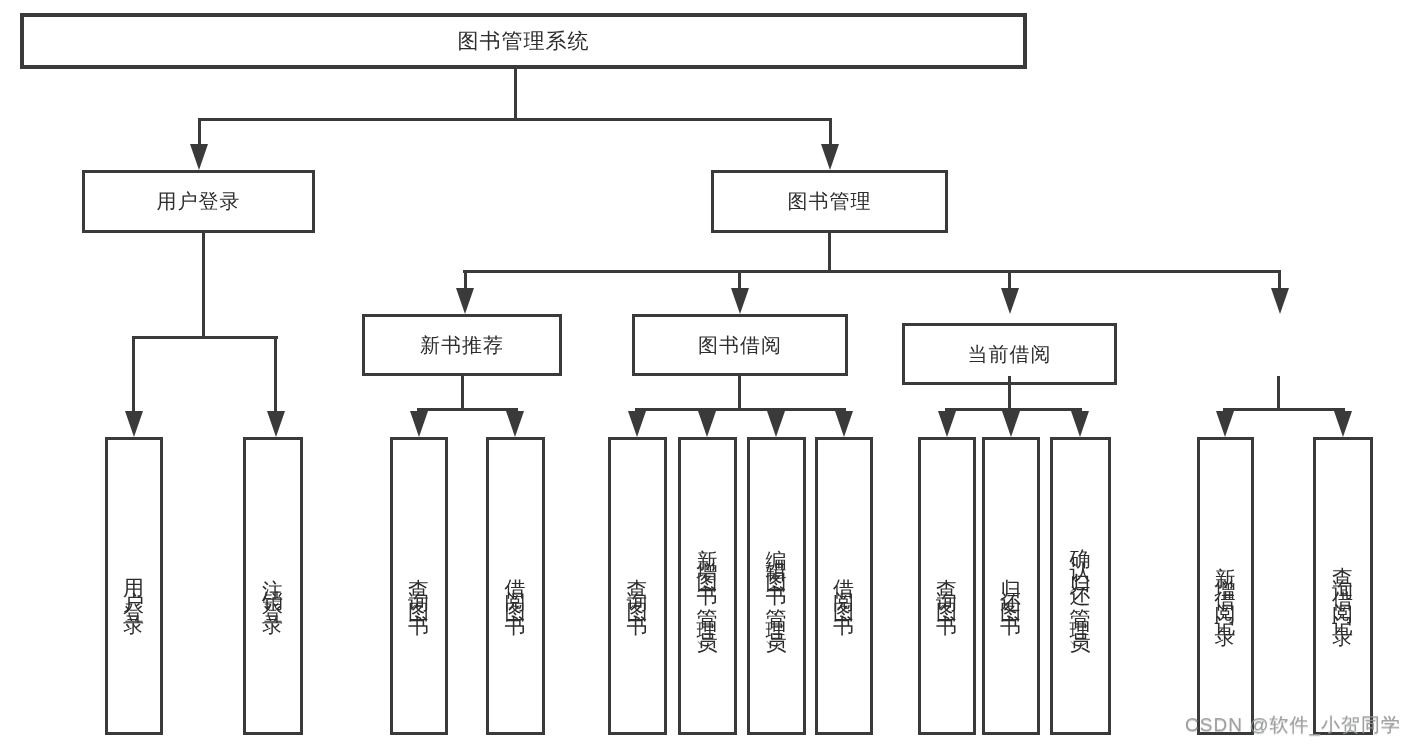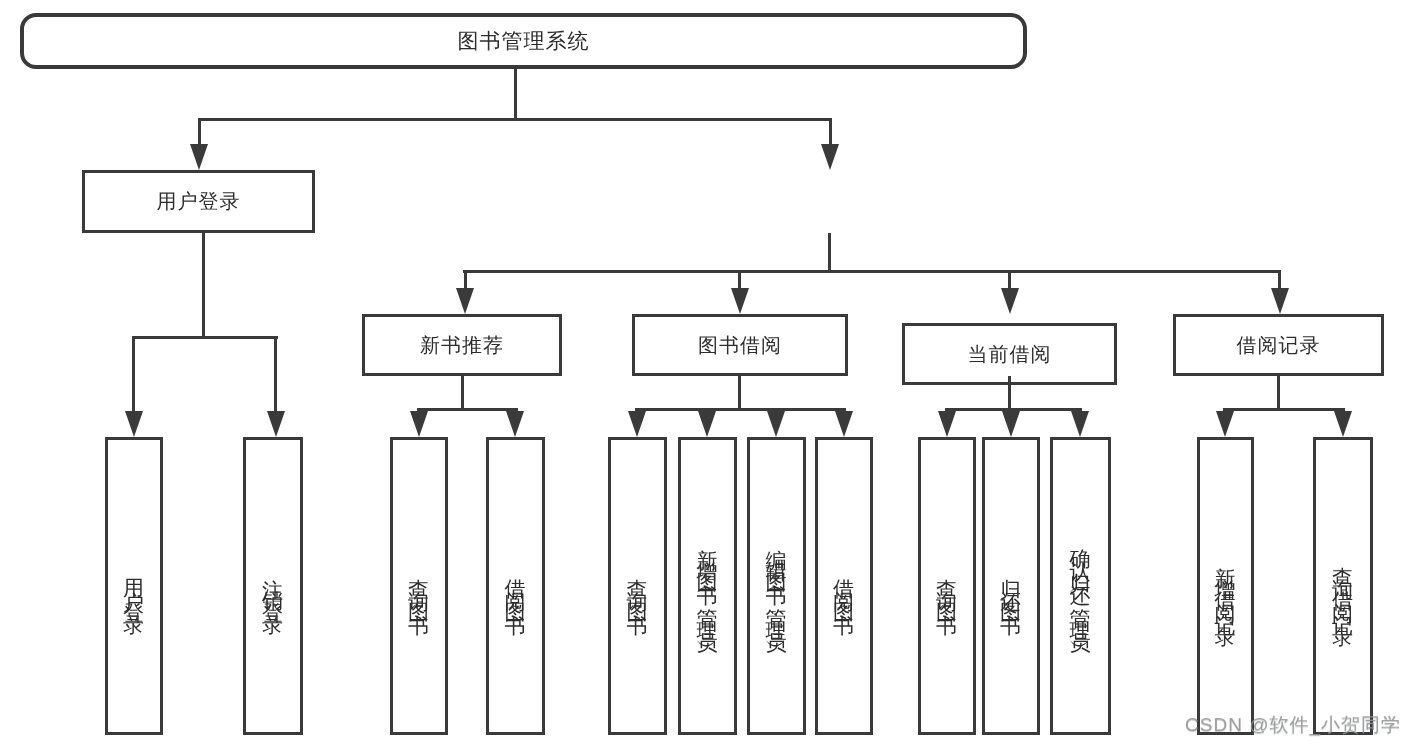--- a/index.html
+++ b/index.html
@@ -15,21 +15,21 @@
     position:absolute;
     box-sizing:border-box;
     border:3px solid #3a3a3a;
     background:#ffffff;
     display:flex;
     align-items:center;
     justify-content:center;
     font-size:20px;
     letter-spacing:1px;
   }
-  .box.root{border-width:4px;font-size:21px;border-radius:16px;}
+  .box.root{border-width:4px;font-size:21px;}
   .vtext{
     writing-mode:vertical-rl;
     text-orientation:mixed;
     line-height:1;
     letter-spacing:12px;
     font-size:21px;
     white-space:nowrap;
   }
   .vline,.hline{position:absolute;background:#3a3a3a;}
   .arr{
@@ -55,20 +55,21 @@
   <div class="box root" style="left:20px;top:13px;width:1007px;height:56px">图书管理系统</div>
 
   <div class="vline" style="left:514px;top:69px;width:3px;height:51px"></div>
   <div class="hline" style="left:198px;top:118px;width:634px;height:3px"></div>
   <div class="vline" style="left:198px;top:120px;width:3px;height:28px"></div>
   <div class="vline" style="left:829px;top:120px;width:3px;height:28px"></div>
   <div class="arr" style="left:190px;top:144px"></div>
   <div class="arr" style="left:821px;top:144px"></div>
 
   <div class="box" style="left:82px;top:170px;width:233px;height:63px">用户登录</div>
+  <div class="box" style="left:711px;top:170px;width:237px;height:63px">图书管理</div>
 
   <div class="vline" style="left:202px;top:233px;width:3px;height:106px"></div>
   <div class="hline" style="left:133px;top:336px;width:145px;height:3px"></div>
   <div class="vline" style="left:132px;top:336px;width:3px;height:76px"></div>
   <div class="vline" style="left:274px;top:336px;width:3px;height:76px"></div>
   <div class="arr" style="left:125px;top:411px"></div>
   <div class="arr" style="left:267px;top:411px"></div>
 
   <div class="vline" style="left:828px;top:233px;width:3px;height:40px"></div>
   <div class="hline" style="left:463px;top:270px;width:818px;height:3px"></div>
@@ -77,21 +78,20 @@
   <div class="vline" style="left:1008px;top:270px;width:3px;height:20px"></div>
   <div class="vline" style="left:1278px;top:270px;width:3px;height:20px"></div>
   <div class="arr" style="left:456px;top:288px"></div>
   <div class="arr" style="left:731px;top:288px"></div>
   <div class="arr" style="left:1001px;top:288px"></div>
   <div class="arr" style="left:1271px;top:288px"></div>
 
   <div class="box" style="left:632px;top:314px;width:216px;height:62px">图书借阅</div>
   <div class="box" style="left:362px;top:314px;width:200px;height:62px">新书推荐</div>
   <div class="box" style="left:902px;top:323px;width:215px;height:62px">当前借阅</div>
-  <div class="box" style="left:1173px;top:314px;width:211px;height:62px">借阅记录</div>
 
   <div class="vline" style="left:461px;top:376px;width:3px;height:35px"></div>
   <div class="hline" style="left:417px;top:408px;width:101px;height:3px"></div>
   <div class="arr" style="left:410px;top:411px"></div>
   <div class="arr" style="left:506px;top:411px"></div>
 
   <div class="vline" style="left:738px;top:376px;width:3px;height:35px"></div>
   <div class="hline" style="left:635px;top:408px;width:211px;height:3px"></div>
   <div class="arr" style="left:628px;top:411px"></div>
   <div class="arr" style="left:698px;top:411px"></div>

